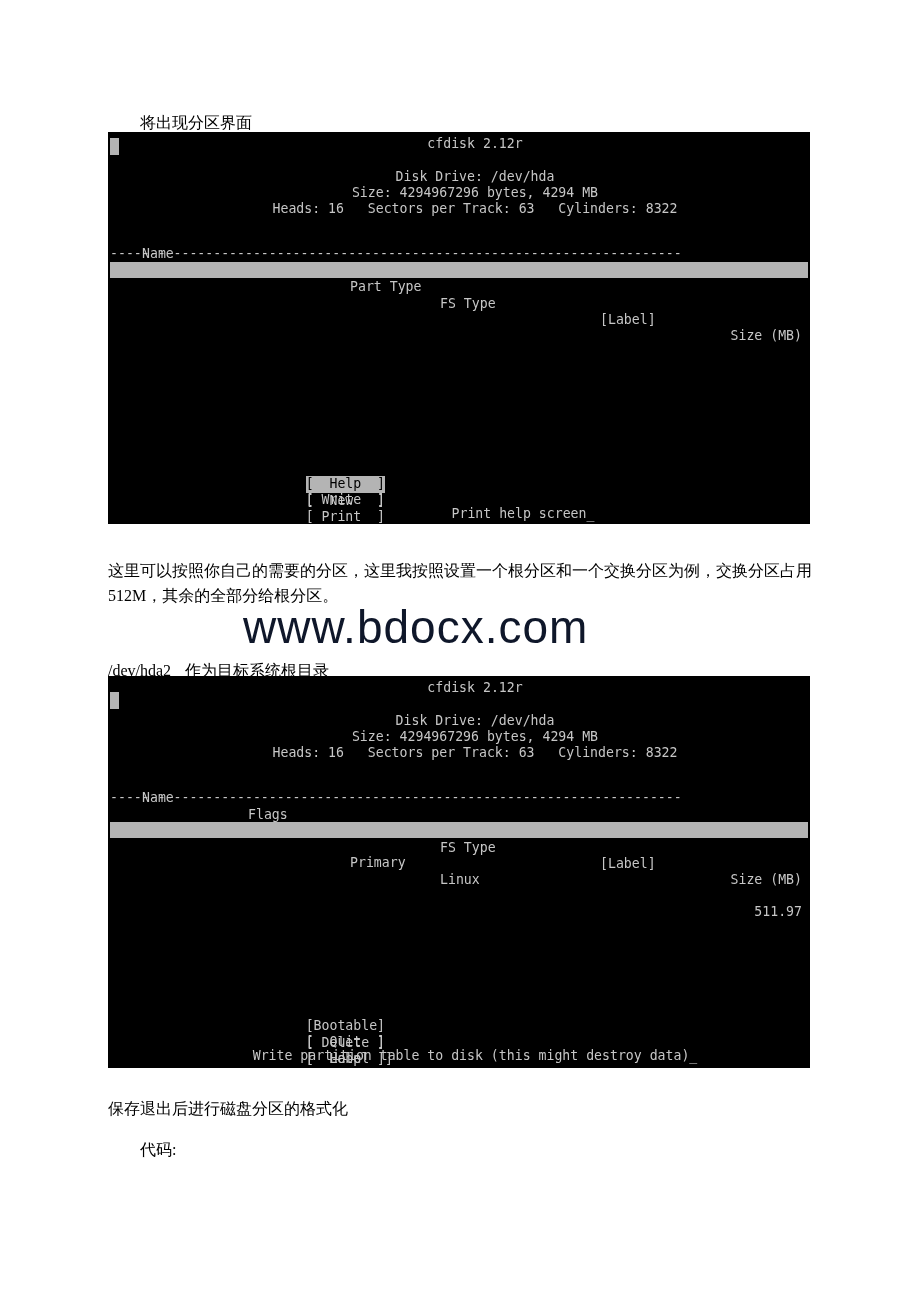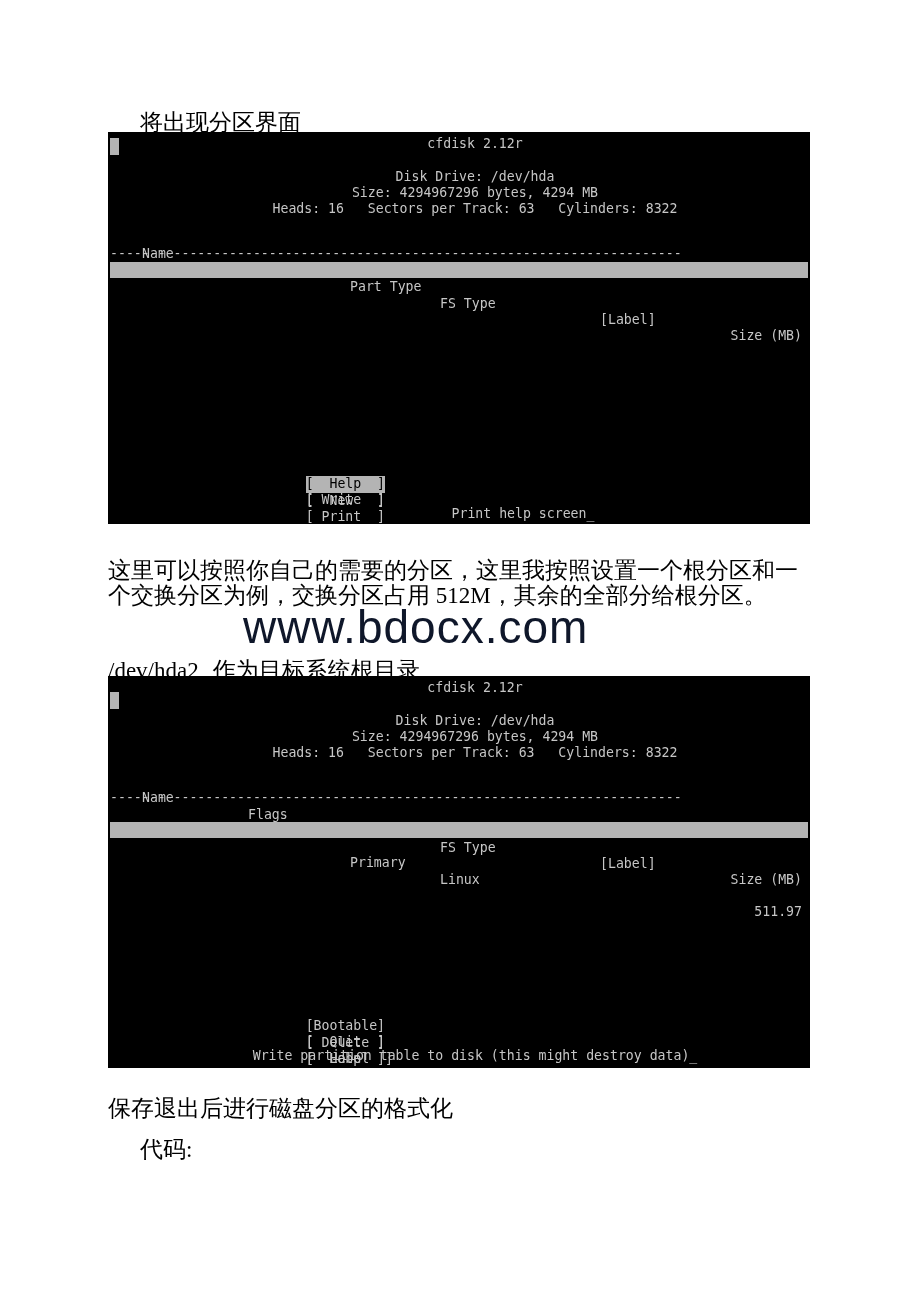--- a/index.html
+++ b/index.html
@@ -36,21 +36,21 @@
     letter-spacing: 1px;
     white-space: nowrap;
     user-select: none;
     z-index: 1;
   }
 
   
   .prose {
     position: absolute;
     font-family: "Liberation Serif", serif;
-    font-size: 23px;
+    font-size: 16px;
     line-height: 25px;
     color: #000000;
     white-space: pre-wrap;
     z-index: 3;
   }
 
   #intro-line   { left: 140px; top: 110px;  width: 600px; }
   #para-block   { left: 108px; top: 558px;  width: 712px; }
   #table-head   { left: 108px; top: 608px;  width: 400px; }
   #row-hda1     { left: 108px; top: 633px;  width: 400px; }

